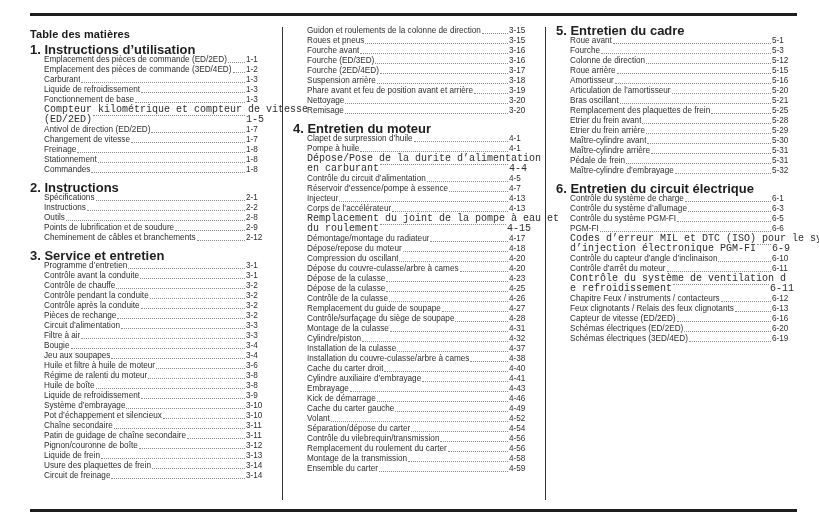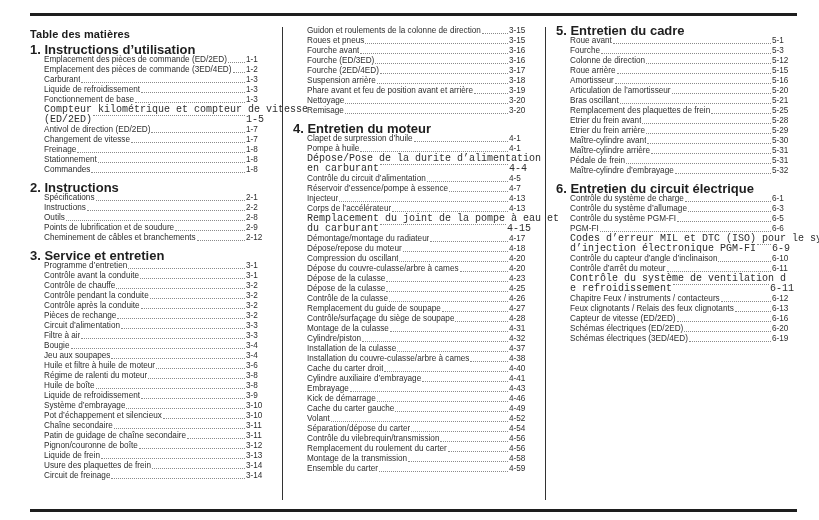--- a/index.html
+++ b/index.html
@@ -351,21 +351,21 @@
           <span class="page">4-13</span>
         </div>
         <div class="entry">
           <span class="label">Corps de l’accélérateur</span>
           <span class="lead"></span>
           <span class="page">4-13</span>
         </div>
         <div class="entry-wrap">
           <div class="line1">Remplacement du joint de la pompe à eau et</div>
           <div class="line2">
-            <span class="label">du carburant</span>
+            <span class="label">du roulement</span>
             <span class="lead"></span>
             <span class="page">4-15</span>
           </div>
         </div>
         <div class="entry">
           <span class="label">Démontage/montage du radiateur</span>
           <span class="lead"></span>
           <span class="page">4-17</span>
         </div>
         <div class="entry">

